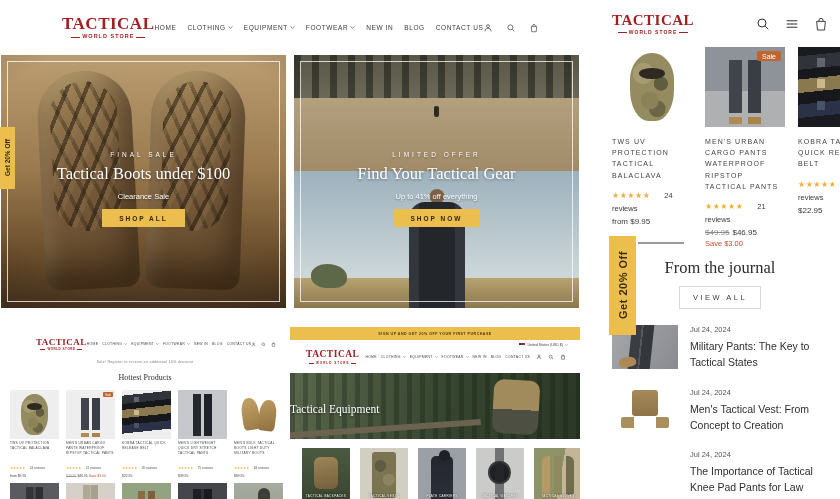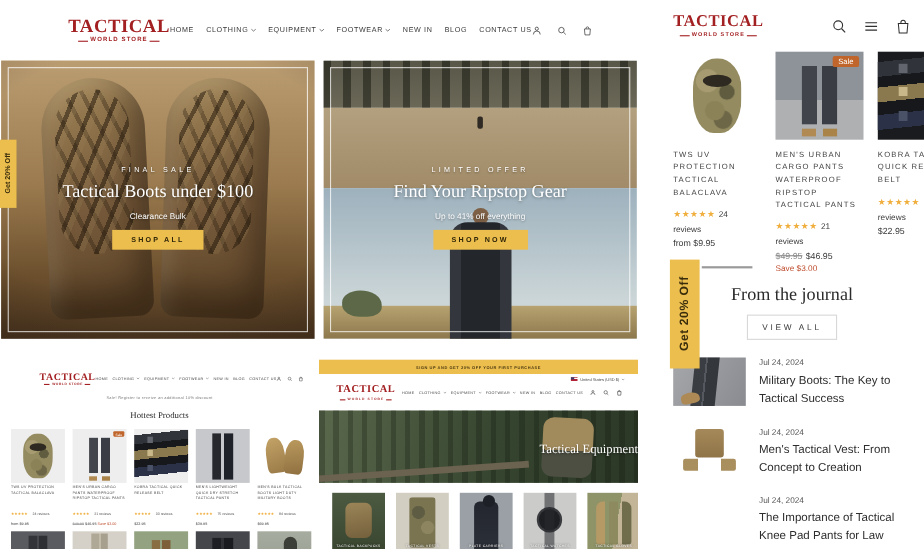--- a/index.html
+++ b/index.html
@@ -83,21 +83,21 @@
 
   
   .prodRow{display:flex;gap:13px;padding-left:12px;width:300px}
   .pcard{width:80px;flex:0 0 80px}
   .pimg{height:80px;position:relative;overflow:hidden;background:#eee}
   .pimg.white{background:#fff}
   .saleB{position:absolute;top:4px;right:4px;background:var(--sale);color:#fff;font-size:7px;padding:1.5px 5px;border-radius:2px;z-index:3}
   .ptitle{margin-top:9px;font-size:7px;letter-spacing:1.1px;line-height:1.6;color:#434343}
   .starline{margin-top:3px;white-space:nowrap}
   .stars{color:var(--star);font-size:8px;letter-spacing:.5px}
-  .cnt{color:#3a3a3a;font-size:7.5px;margin-left:3px}
+  .cnt{color:#3a3a3a;font-size:7.5px;margin-left:14px}
   .rev{font-size:7.5px;color:#3a3a3a;margin-top:2px}
   .price{font-size:8px;color:#3a3a3a;margin-top:4px}
   .old{text-decoration:line-through;color:#8a8a8a;margin-right:3px}
   .save{font-size:7.5px;color:var(--sred);margin-top:2px}
   .scrollline{position:absolute;left:38px;top:242px;width:46px;height:2px;background:#9a9a9a}
 
   .art-pants{background:linear-gradient(180deg,#8e9299 0 55%,#aeb0b2 55% 100%)}
   .art-pants::before{content:"";position:absolute;left:30%;top:16%;width:40%;height:66%;
      background:linear-gradient(90deg,#41444a 0 42%,transparent 42% 58%,#3a3d43 58%)}
   .art-pants::after{content:"";position:absolute;left:30%;bottom:4%;width:40%;height:9%;
@@ -180,21 +180,21 @@
   .art-bike::after{content:"";position:absolute;left:12%;bottom:6%;width:30%;height:44%;border-radius:50%;border:2px solid #3c3d36}
 
   
   .annD{height:13px;background:var(--accent);display:flex;align-items:center;justify-content:center;
         font-size:3.6px;letter-spacing:.5px;color:#4a3a10;margin-top:2px;font-weight:700}
   .utilD{display:flex;justify-content:flex-end;align-items:center;gap:2px;padding:3px 12px 1px;font-size:3.6px;color:#444}
   .flag{width:6px;height:4px;position:relative;flex:0 0 6px;
         background:repeating-linear-gradient(180deg,#b22234 0 .7px,#fff .7px 1.4px)}
   .flag::after{content:"";position:absolute;left:0;top:0;width:2.6px;height:2px;background:#3c3b6e}
   .heroD{position:relative;height:66px;overflow:hidden;margin-top:4px}
-  .heroD-title{position:absolute;left:0;right:0;top:30px;text-align:right;color:#fff;z-index:3;
+  .heroD-title{position:absolute;left:0;right:0;top:30px;text-align:left;color:#fff;z-index:3;
         font-family:"Liberation Serif",serif;font-size:11.5px;text-shadow:0 1px 2px rgba(0,0,0,.5)}
   .art-forest{position:absolute;inset:0;
      background:repeating-linear-gradient(90deg,rgba(18,24,14,.28) 0 5px,transparent 5px 13px),
                 linear-gradient(100deg,#5a684c,#36452f 55%,#2c3827)}
   .art-forest::before{content:"";position:absolute;left:-4%;bottom:10%;width:70%;height:9%;background:#6b6250;transform:rotate(-4deg)}
   .art-forest::after{content:"";position:absolute;right:14%;top:12%;width:46px;height:82%;border-radius:10px;transform:rotate(3deg);
      background:linear-gradient(180deg,#a18a5c 0 55%,#4c4f41 55%)}
   .thumbsD{display:flex;gap:10px;padding:0 12px;margin-top:9px}
   .dthumb{width:48px;height:55px;position:relative;overflow:hidden;flex:0 0 48px;background:#ddd}
   .dcap{position:absolute;left:0;right:0;bottom:5px;text-align:center;color:#fff;font-size:3px;letter-spacing:.4px;z-index:3;
@@ -277,39 +277,39 @@
   </div>
 
   <div class="heroRow">
     <div class="heroCard art-boots-hero">
       <div class="boot bootL"></div>
       <div class="boot bootR"></div>
       <div class="frame"></div>
       <div class="copy">
         <div class="eyebrow">FINAL SALE</div>
         <div class="hTitle">Tactical Boots under $100</div>
-        <div class="hSub">Clearance Bulk</div>
+        <div class="hSub">Clearance Sale</div>
         <div><span class="hBtn">SHOP ALL</span></div>
       </div>
     </div>
     <div class="heroCard">
       <div class="rh-trees"></div>
       <div class="rh-dirt"></div>
       <div class="rh-walker"></div>
       <div class="rh-sky"></div>
       <div class="rh-grass"></div>
       <div class="rh-bush"></div>
       <div class="rh-man">
         <div class="rh-head"></div>
         <div class="rh-body"></div>
       </div>
       <div class="frame"></div>
       <div class="copy">
         <div class="eyebrow">LIMITED OFFER</div>
-        <div class="hTitle">Find Your Ripstop Gear</div>
+        <div class="hTitle">Find Your Tactical Gear</div>
         <div class="hSub">Up to 41% off everything</div>
         <div><span class="hBtn">SHOP NOW</span></div>
       </div>
     </div>
   </div>
   <div class="pbadge" id="badgeA">Get 20% Off</div>
 </div>
 
 <div class="panel" id="pB">
   <div class="hdrB">
@@ -362,21 +362,21 @@
   <div class="pbadge" id="badgeB">Get 20% Off</div>
 
   <div class="journal">
     <div class="jheading">From the journal</div>
     <div class="vwrap"><span class="viewall">VIEW ALL</span></div>
     <div class="posts">
       <div class="post">
         <div class="pthumb art-journal1"></div>
         <div class="pbody">
           <div class="pdate">Jul 24, 2024</div>
-          <div class="jtitle">Military Boots: The Key to Tactical Success</div>
+          <div class="jtitle">Military Pants: The Key to Tactical States</div>
         </div>
       </div>
       <div class="post">
         <div class="pthumb art-vest"></div>
         <div class="pbody">
           <div class="pdate">Jul 24, 2024</div>
           <div class="jtitle">Men's Tactical Vest: From Concept to Creation</div>
         </div>
       </div>
       <div class="post nothumb">

